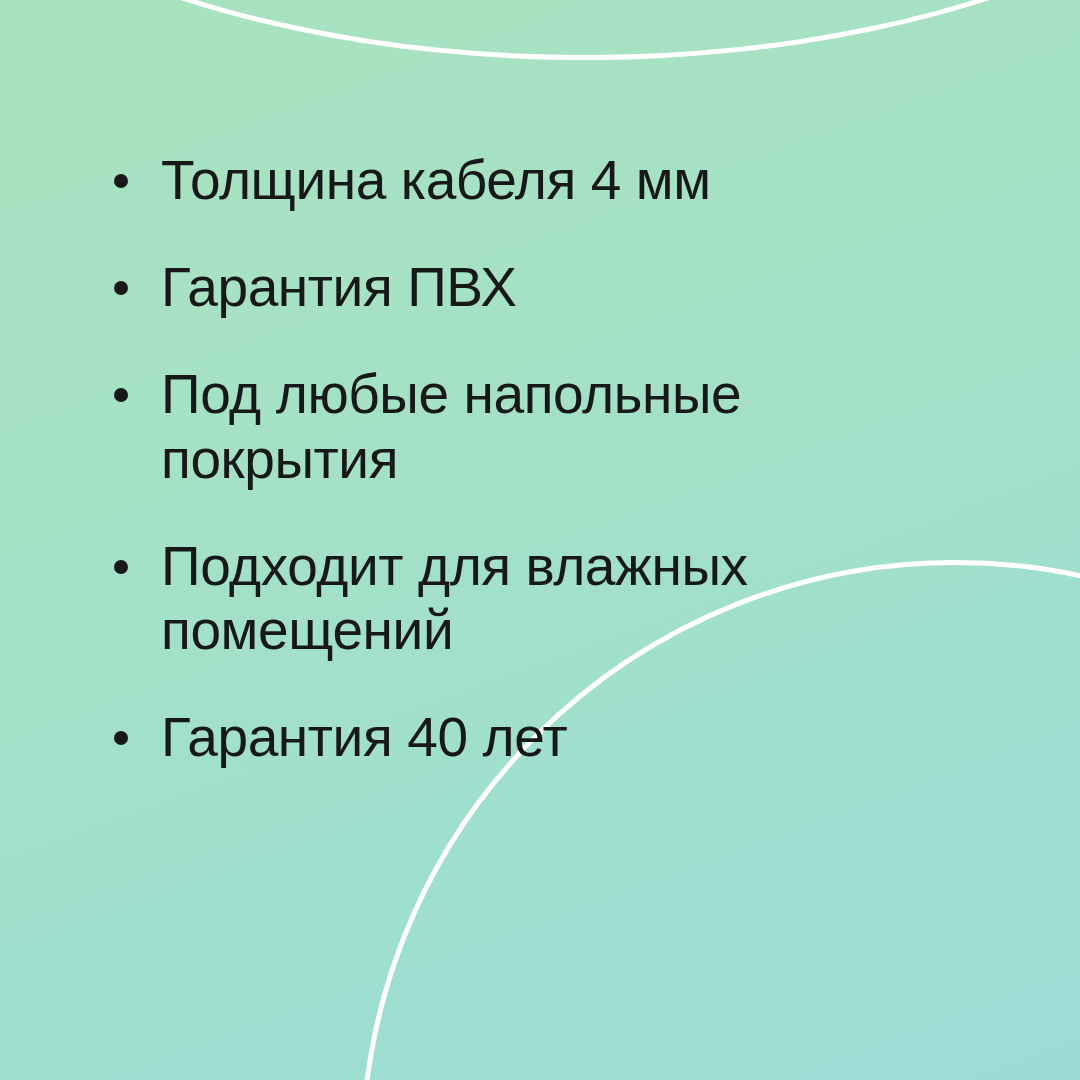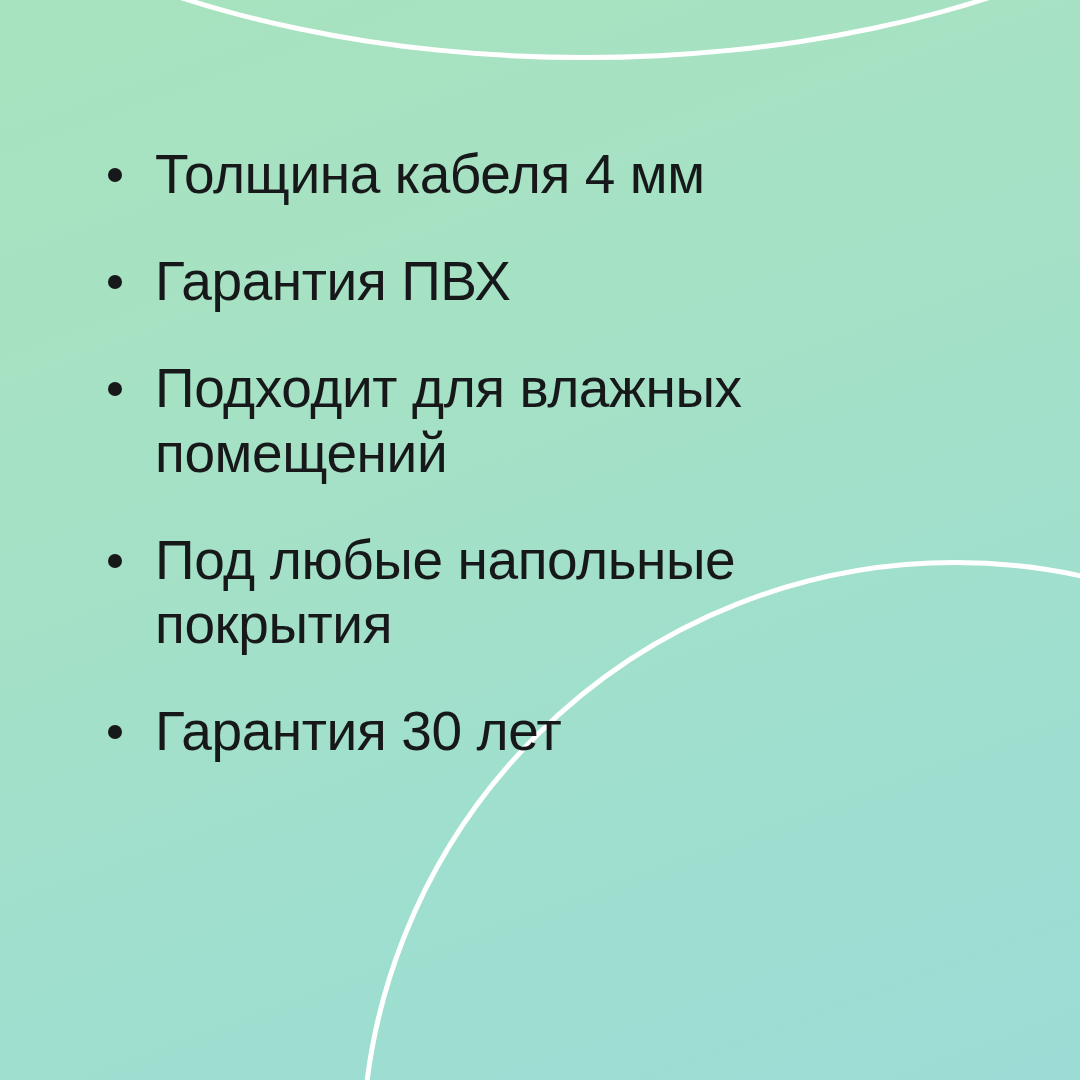--- a/index.html
+++ b/index.html
@@ -47,21 +47,21 @@
     left: 0;
     top: 0;
     width: 1080px;
     height: 1080px;
     box-sizing: border-box;
     padding: 138px 60px 60px 104px;
   }
 
   .bullet-list {
     list-style: none;
-    margin: 4px;
+    margin: 10px;
     padding: 0;
   }
 
   .bullet-item {
     display: flex;
     align-items: flex-start;
     margin-bottom: 42px;
   }
 
   .bullet-dot {
@@ -100,28 +100,28 @@
       </li>
 
 
       <li class="bullet-item">
         <span class="bullet-dot"></span>
         <span class="bullet-text">Гарантия ПВХ</span>
       </li>
 
       <li class="bullet-item">
         <span class="bullet-dot"></span>
+        <span class="bullet-text">Под любые напольные покрытия</span>
+      </li>
+
+      <li class="bullet-item">
+        <span class="bullet-dot"></span>
         <span class="bullet-text">Подходит для влажных помещений</span>
       </li>
 
       <li class="bullet-item">
         <span class="bullet-dot"></span>
-        <span class="bullet-text">Под любые напольные покрытия</span>
-      </li>
-
-      <li class="bullet-item">
-        <span class="bullet-dot"></span>
-        <span class="bullet-text">Гарантия 30 лет</span>
+        <span class="bullet-text">Гарантия 40 лет</span>
       </li>
 
     </ul>
   </div>
 </div>
 
 </body></html>

